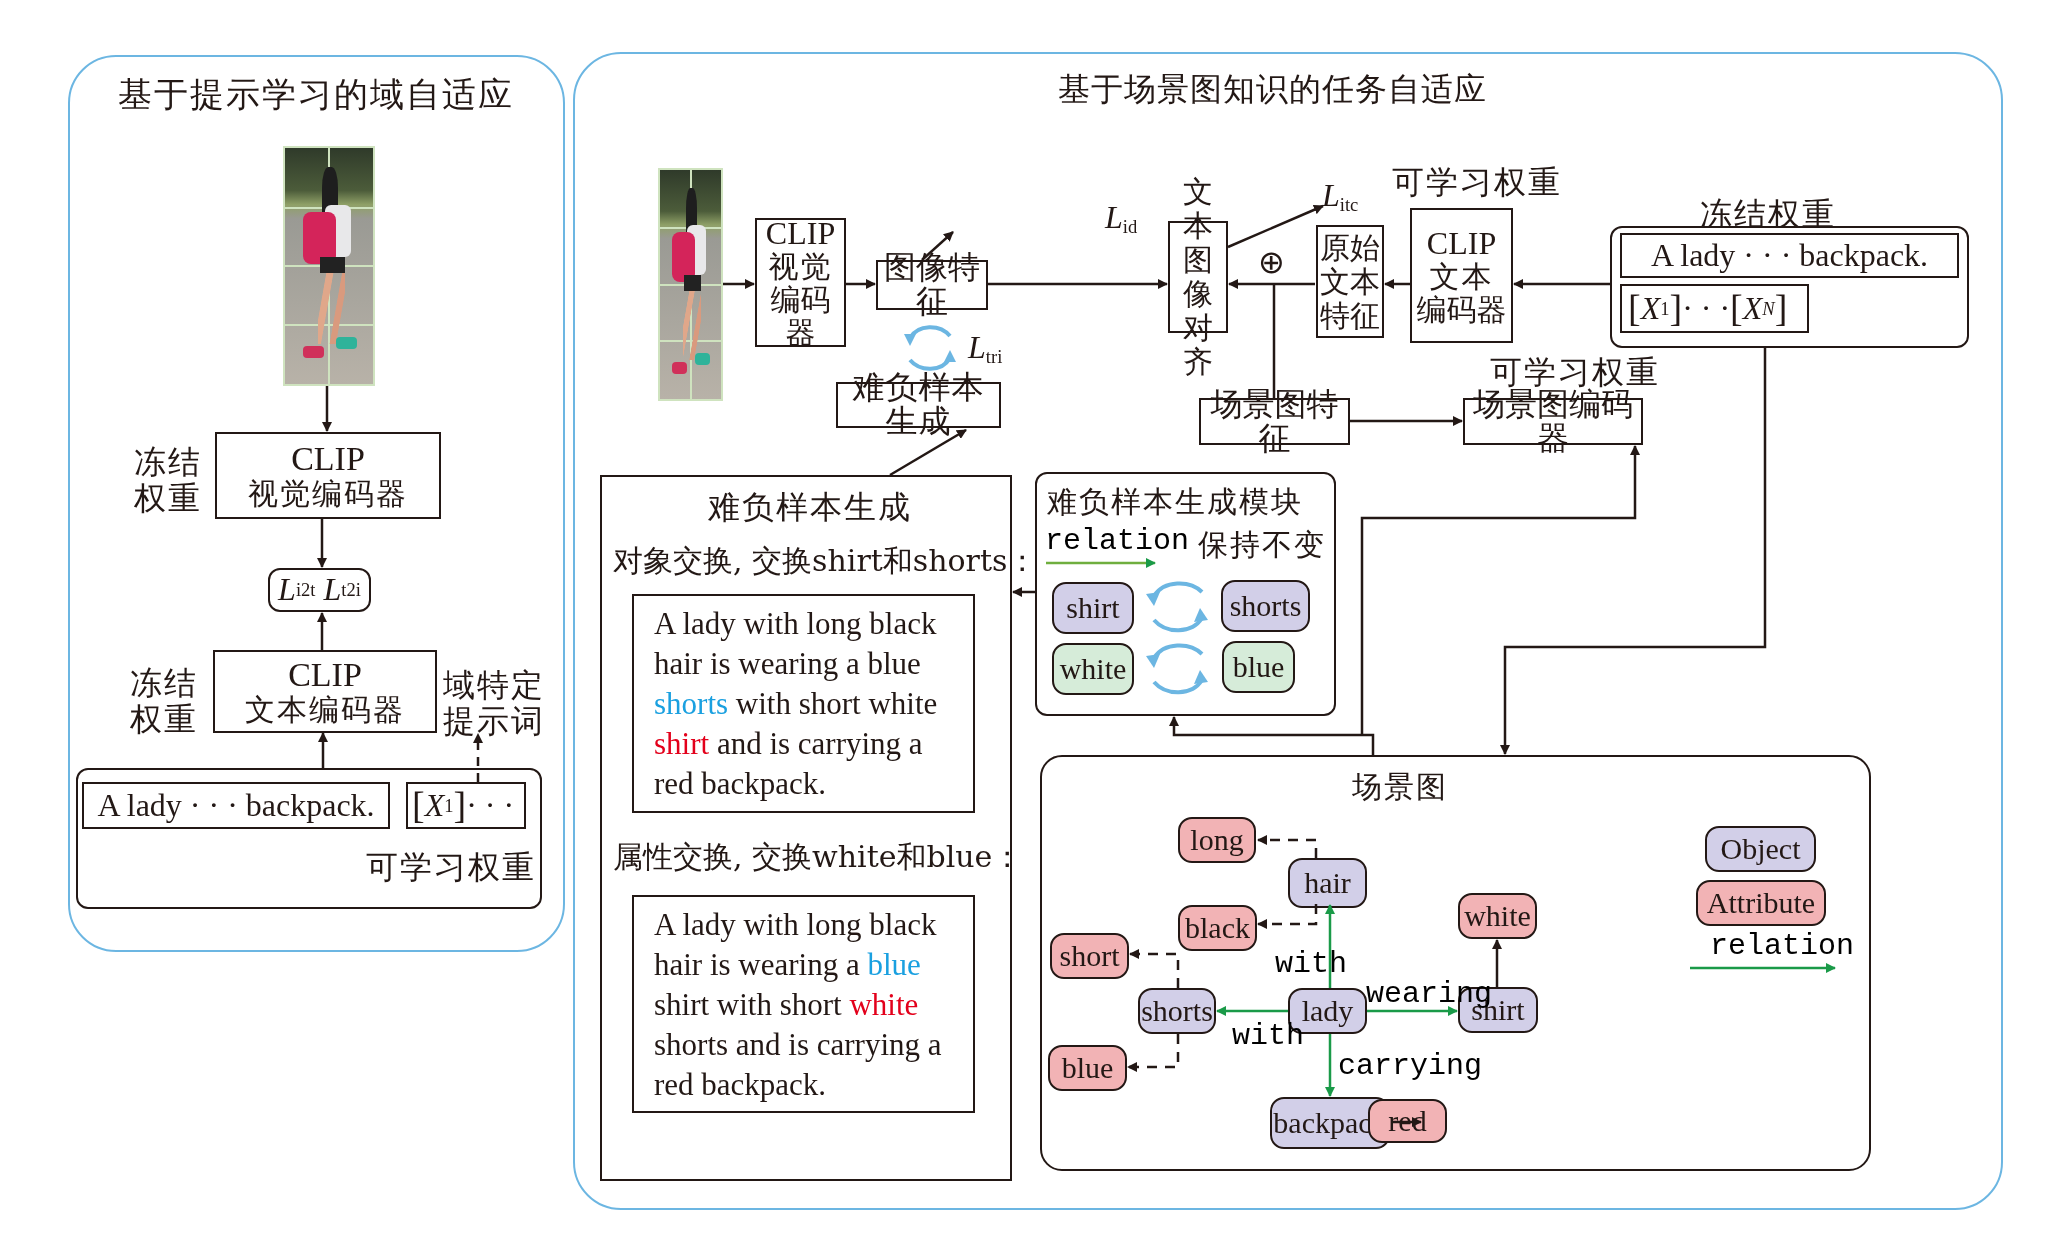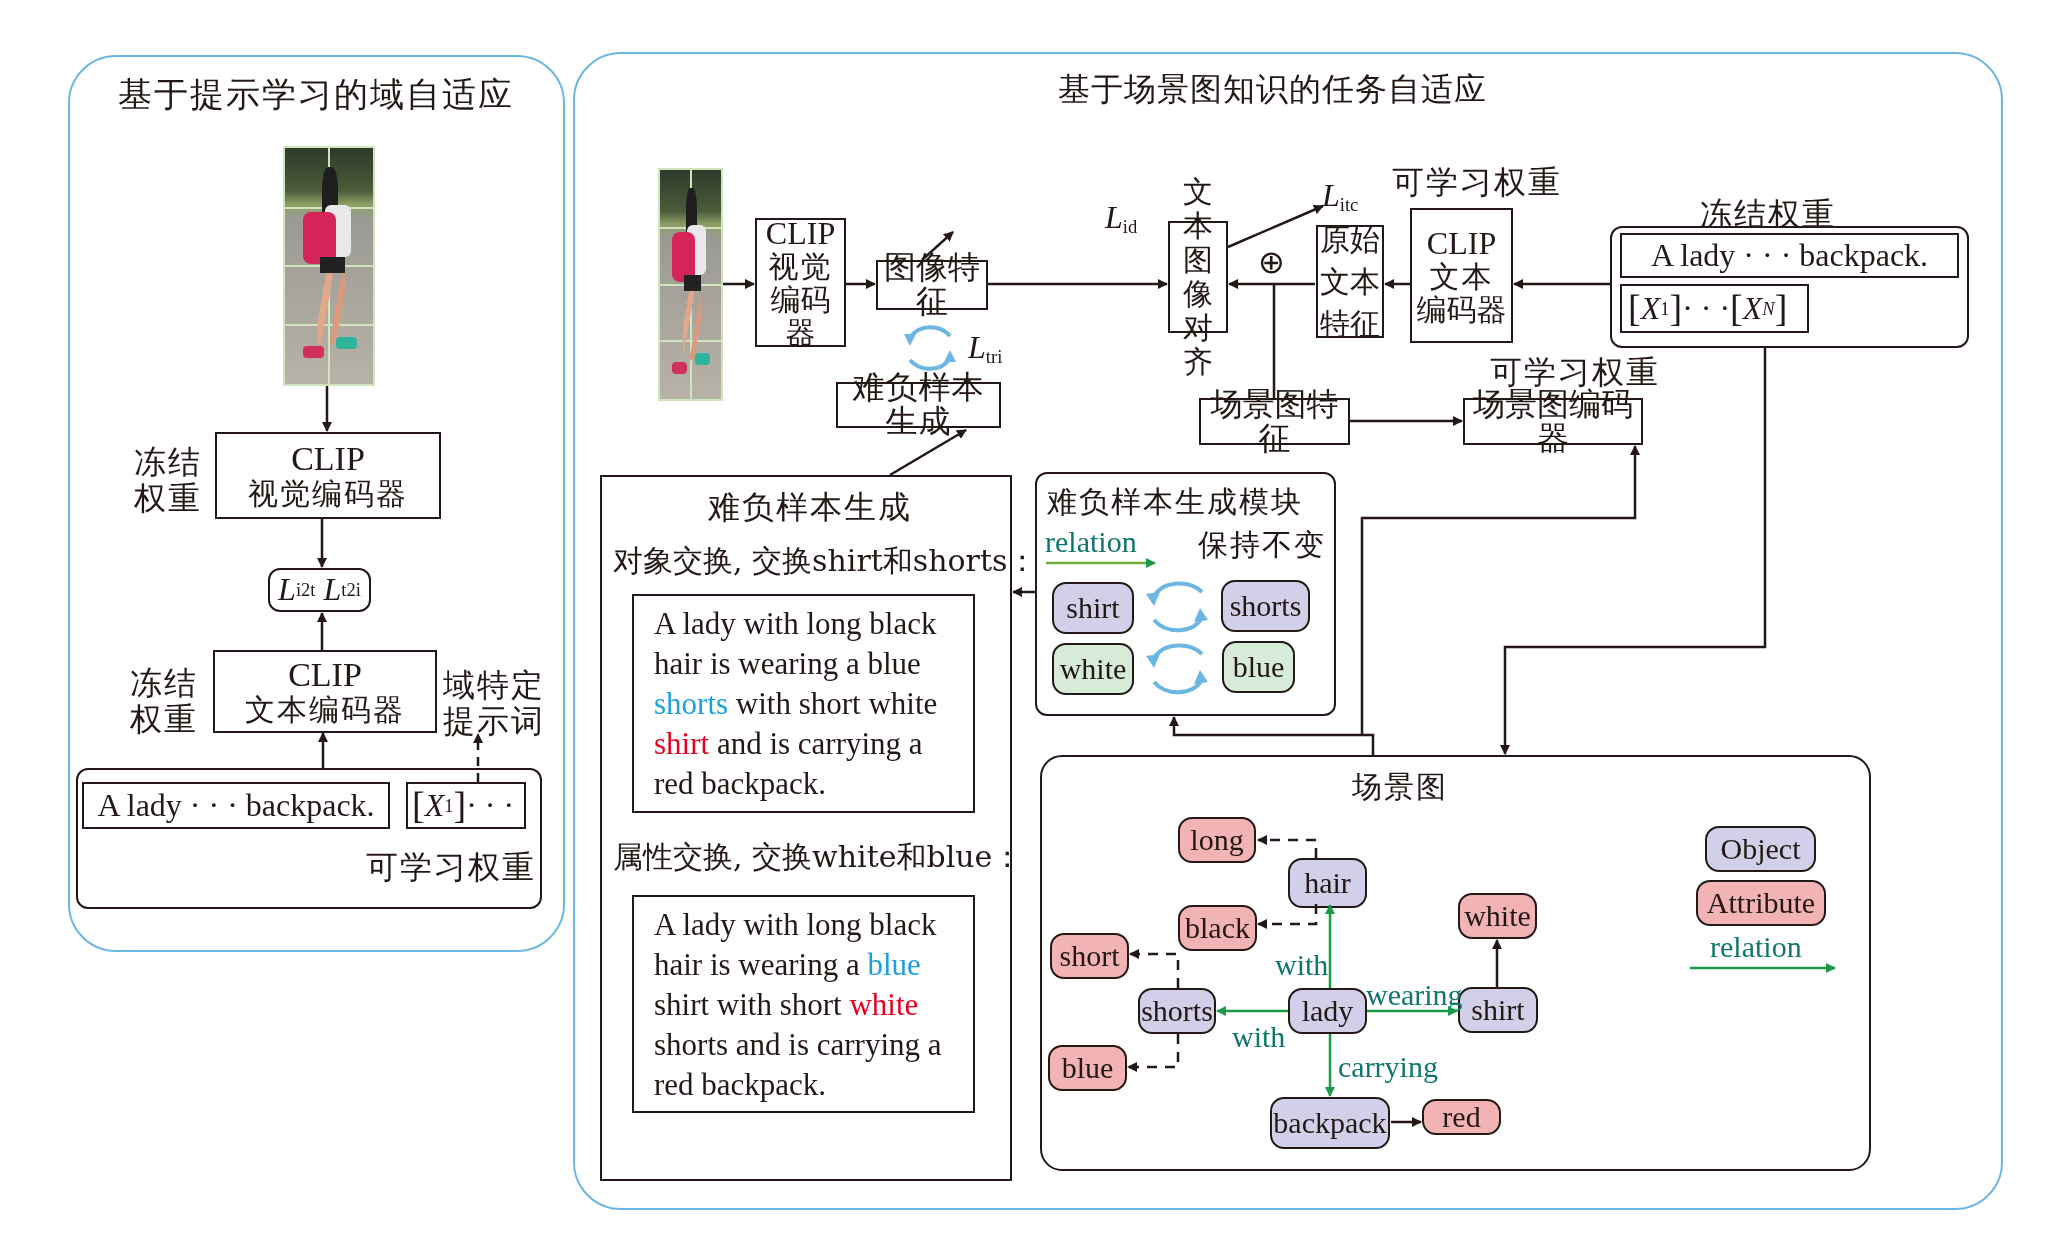--- a/index.html
+++ b/index.html
@@ -14,21 +14,21 @@
   .t30 { font-size:30px; }
   .t32 { font-size:32px; }
   .t34 { font-size:34px; }
   .lbl { position:absolute; white-space:nowrap; line-height:1.1; }
   .vstack { display:flex; flex-direction:column; align-items:center; }
   .node { position:absolute; border:2.5px solid #231815; border-radius:14px; box-sizing:border-box;
           display:flex; align-items:center; justify-content:center; font-size:30px; }
   .obj { background:#d2cfe8; }
   .attr { background:#f2b3b5; }
   .att2 { background:#d6ecd9; }
-  .green { color:#0f766e; }
+  .green { color:#000000;font-family:Liberation Mono, monospace; }
   .i { font-style:italic; }
   sub { font-size:58%; font-style:normal; vertical-align:-0.25em; }
   .para { font-size:31px; line-height:40px; text-align:left; padding:8px 0 0 20px; display:block; }
   .photo { position:absolute; box-sizing:border-box; border:2px solid #cfe3bf;
            background:
              linear-gradient(#cfe3bf,#cfe3bf) 50% 0/2px 100% no-repeat,
              linear-gradient(#cfe3bf,#cfe3bf) 0 25%/100% 2px no-repeat,
              linear-gradient(#cfe3bf,#cfe3bf) 0 50%/100% 2px no-repeat,
              linear-gradient(#cfe3bf,#cfe3bf) 0 75%/100% 2px no-repeat,
              linear-gradient(180deg,#2f3a2a 0%,#4c5c3a 18%,#8fa067 24%,#9a9a94 30%,#b8b2a8 100%); }
@@ -126,21 +126,21 @@
   <span>文本</span>
   <span>图像</span>
   <span>对齐</span>
 </div>
 
 <div class="lbl t32" style="left:1322px; top:178px;">
   <span class="i">L</span><sub>itc</sub>
 </div>
 <div class="lbl" style="left:1258px; top:245px; font-size:32px; font-family:'DejaVu Sans',sans-serif;">⊕</div>
 
-<div class="box vstack cn t30" style="left:1316px; top:225px; width:68px; height:113px; justify-content:center; line-height:34px; letter-spacing:0;gap:8px;">
+<div class="box vstack cn t30" style="left:1316px; top:225px; width:68px; height:113px; justify-content:center; line-height:34px; letter-spacing:0;">
   <span>原始</span>
   <span>文本</span>
   <span>特征</span>
 </div>
 
 <div class="lbl cn t32" style="left:1392px; top:165px;">可学习权重</div>
 <div class="box vstack" style="left:1410px; top:208px; width:103px; height:135px; justify-content:center;">
   <span class="t32" style="line-height:34px;">CLIP</span>
   <span class="cn t30" style="line-height:33px;">文本</span>
   <span class="cn t30" style="line-height:33px; letter-spacing:0;">编码器</span>
@@ -218,21 +218,21 @@
 <div class="node attr" style="left:1178px; top:817px; width:78px; height:46px;">long</div>
 <div class="node obj" style="left:1288px; top:858px; width:79px; height:50px;">hair</div>
 <div class="node attr" style="left:1178px; top:905px; width:79px; height:46px;">black</div>
 <div class="node attr" style="left:1050px; top:933px; width:79px; height:46px;">short</div>
 <div class="node obj" style="left:1138px; top:988px; width:78px; height:46px;">shorts</div>
 <div class="node obj" style="left:1288px; top:988px; width:79px; height:46px;">lady</div>
 <div class="node obj" style="left:1458px; top:987px; width:80px; height:46px;">shirt</div>
 <div class="node attr" style="left:1458px; top:893px; width:79px; height:46px;">white</div>
 <div class="node attr" style="left:1048px; top:1045px; width:79px; height:46px;">blue</div>
 <div class="node obj" style="left:1270px; top:1097px; width:120px; height:52px;">backpack</div>
-<div class="node attr" style="left:1422px; top:1099px; width:79px; height:36px;text-align:right;">red</div>
+<div class="node attr" style="left:1368px; top:1099px; width:79px; height:44px;text-align:right;">red</div>
 
 <div class="lbl t30 green" style="left:1275px; top:948px;">with</div>
 <div class="lbl t30 green" style="left:1232px; top:1020px;">with</div>
 <div class="lbl t30 green" style="left:1366px; top:978px;">wearing</div>
 <div class="lbl t30 green" style="left:1338px; top:1050px;">carrying</div>
 
 <div class="node obj" style="left:1705px; top:826px; width:111px; height:46px;">Object</div>
 <div class="node attr" style="left:1696px; top:880px; width:130px; height:46px;">Attribute</div>
 <div class="lbl t30 green" style="left:1710px; top:930px;">relation</div>
 

